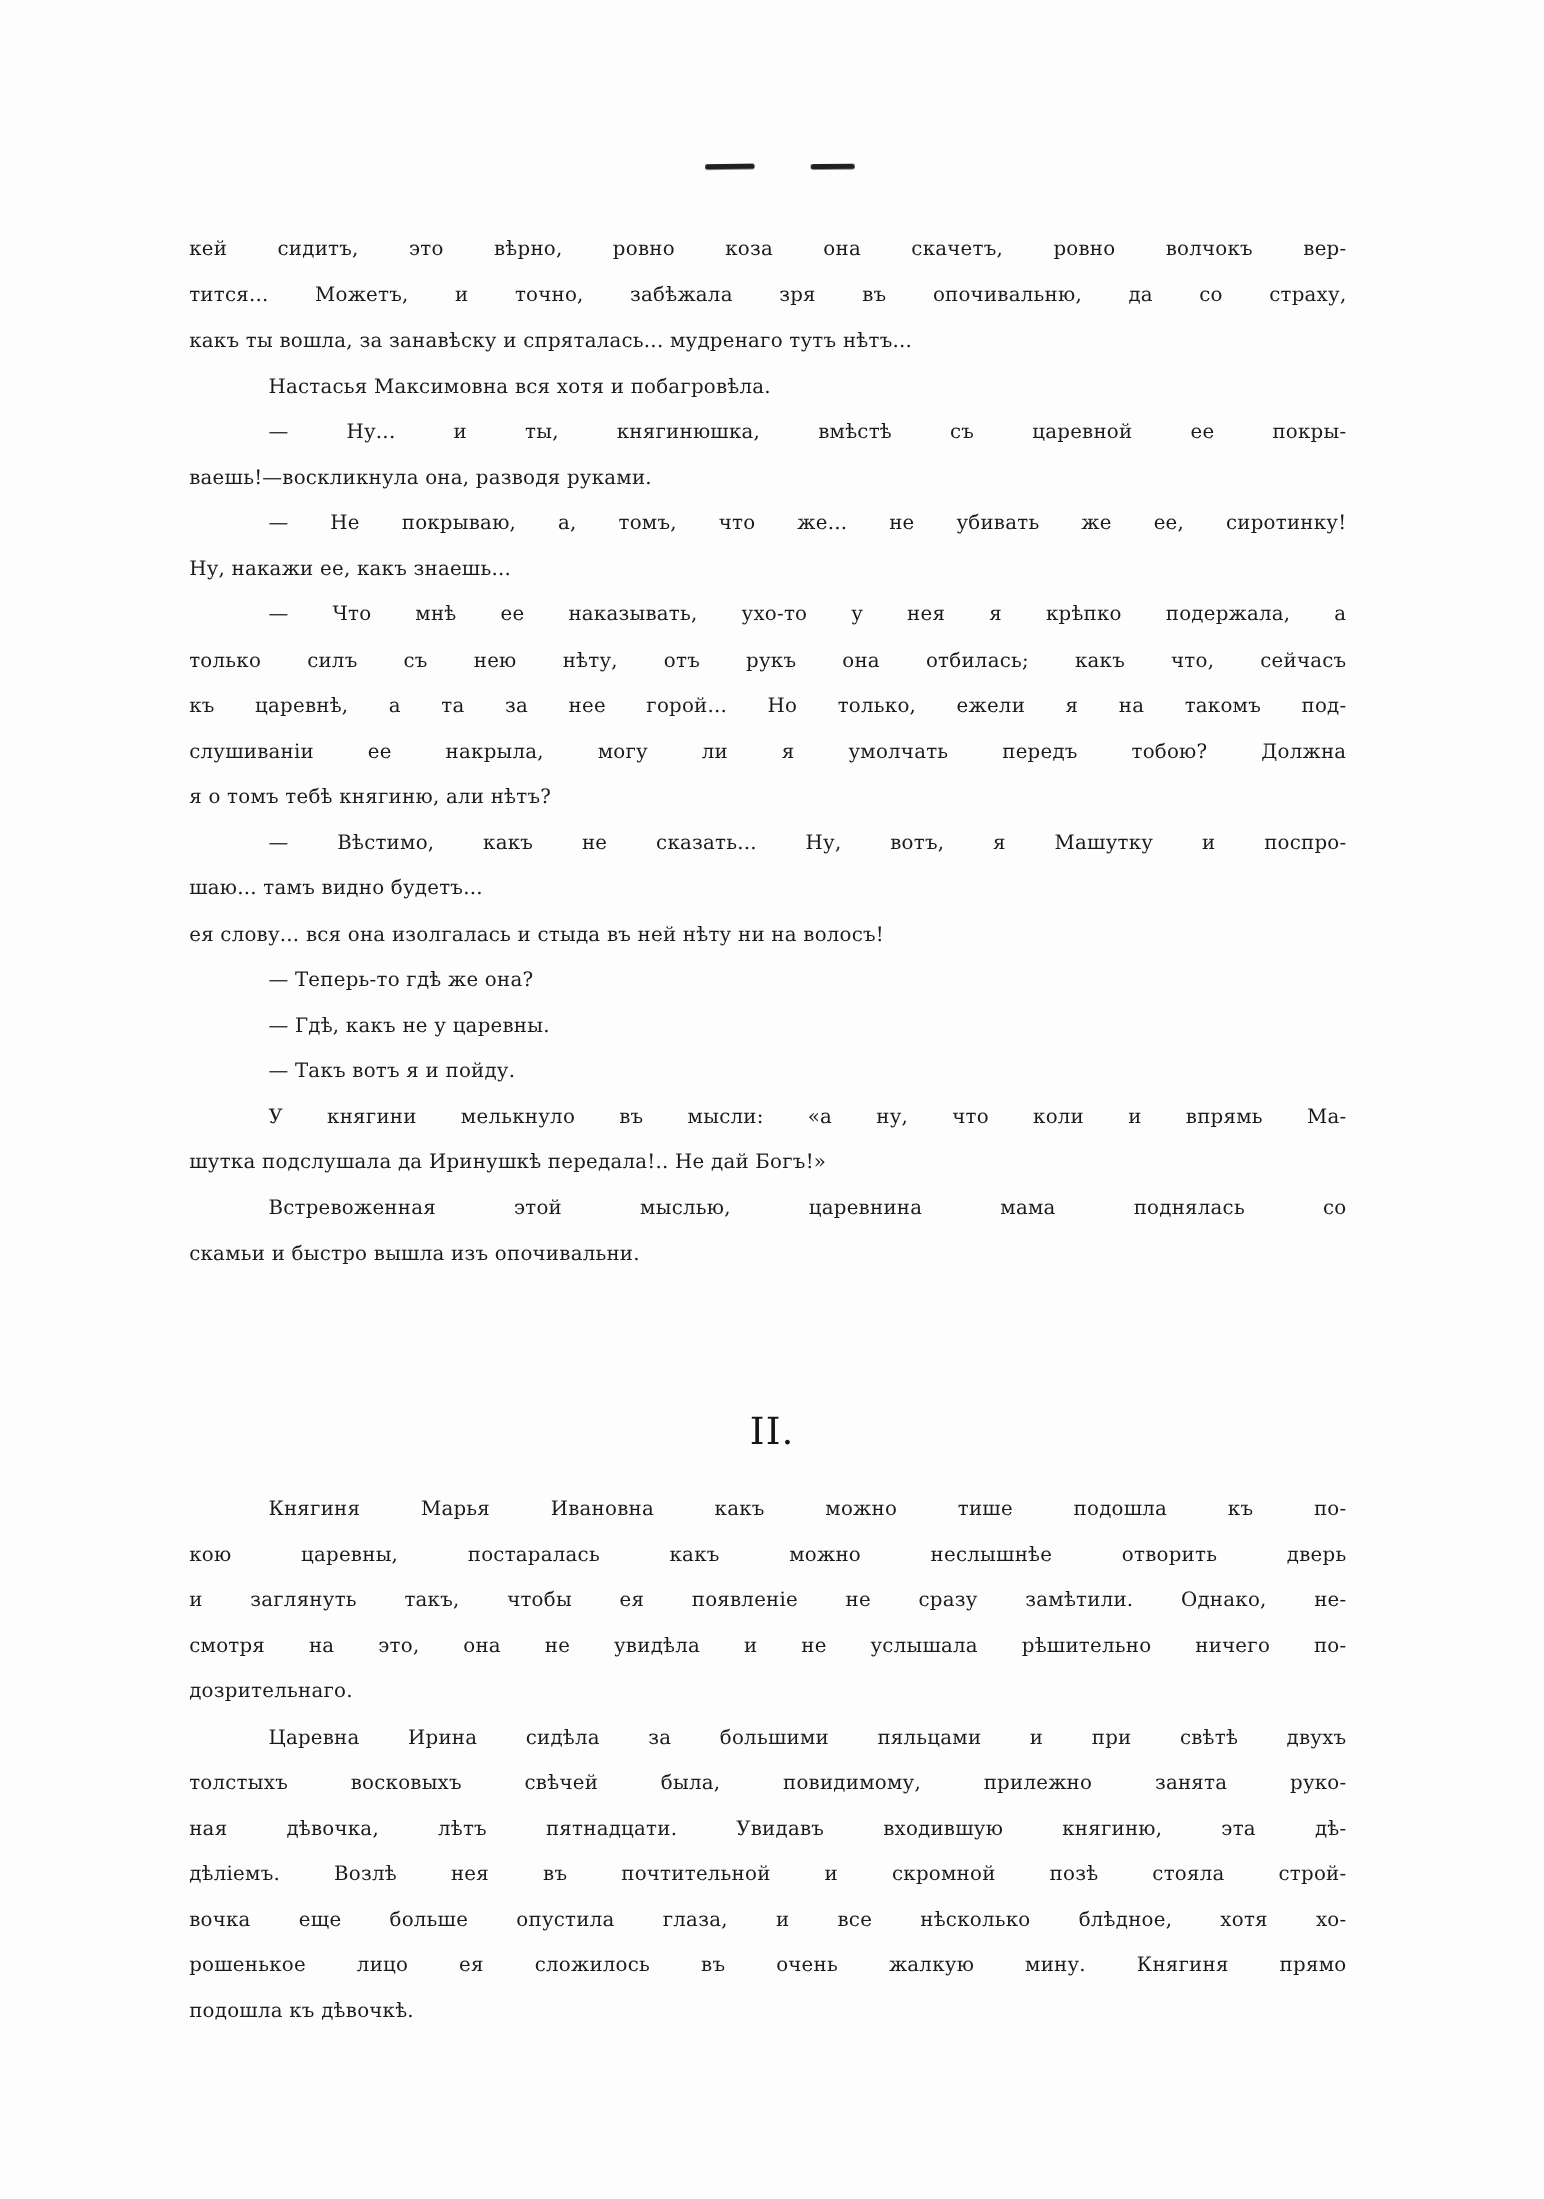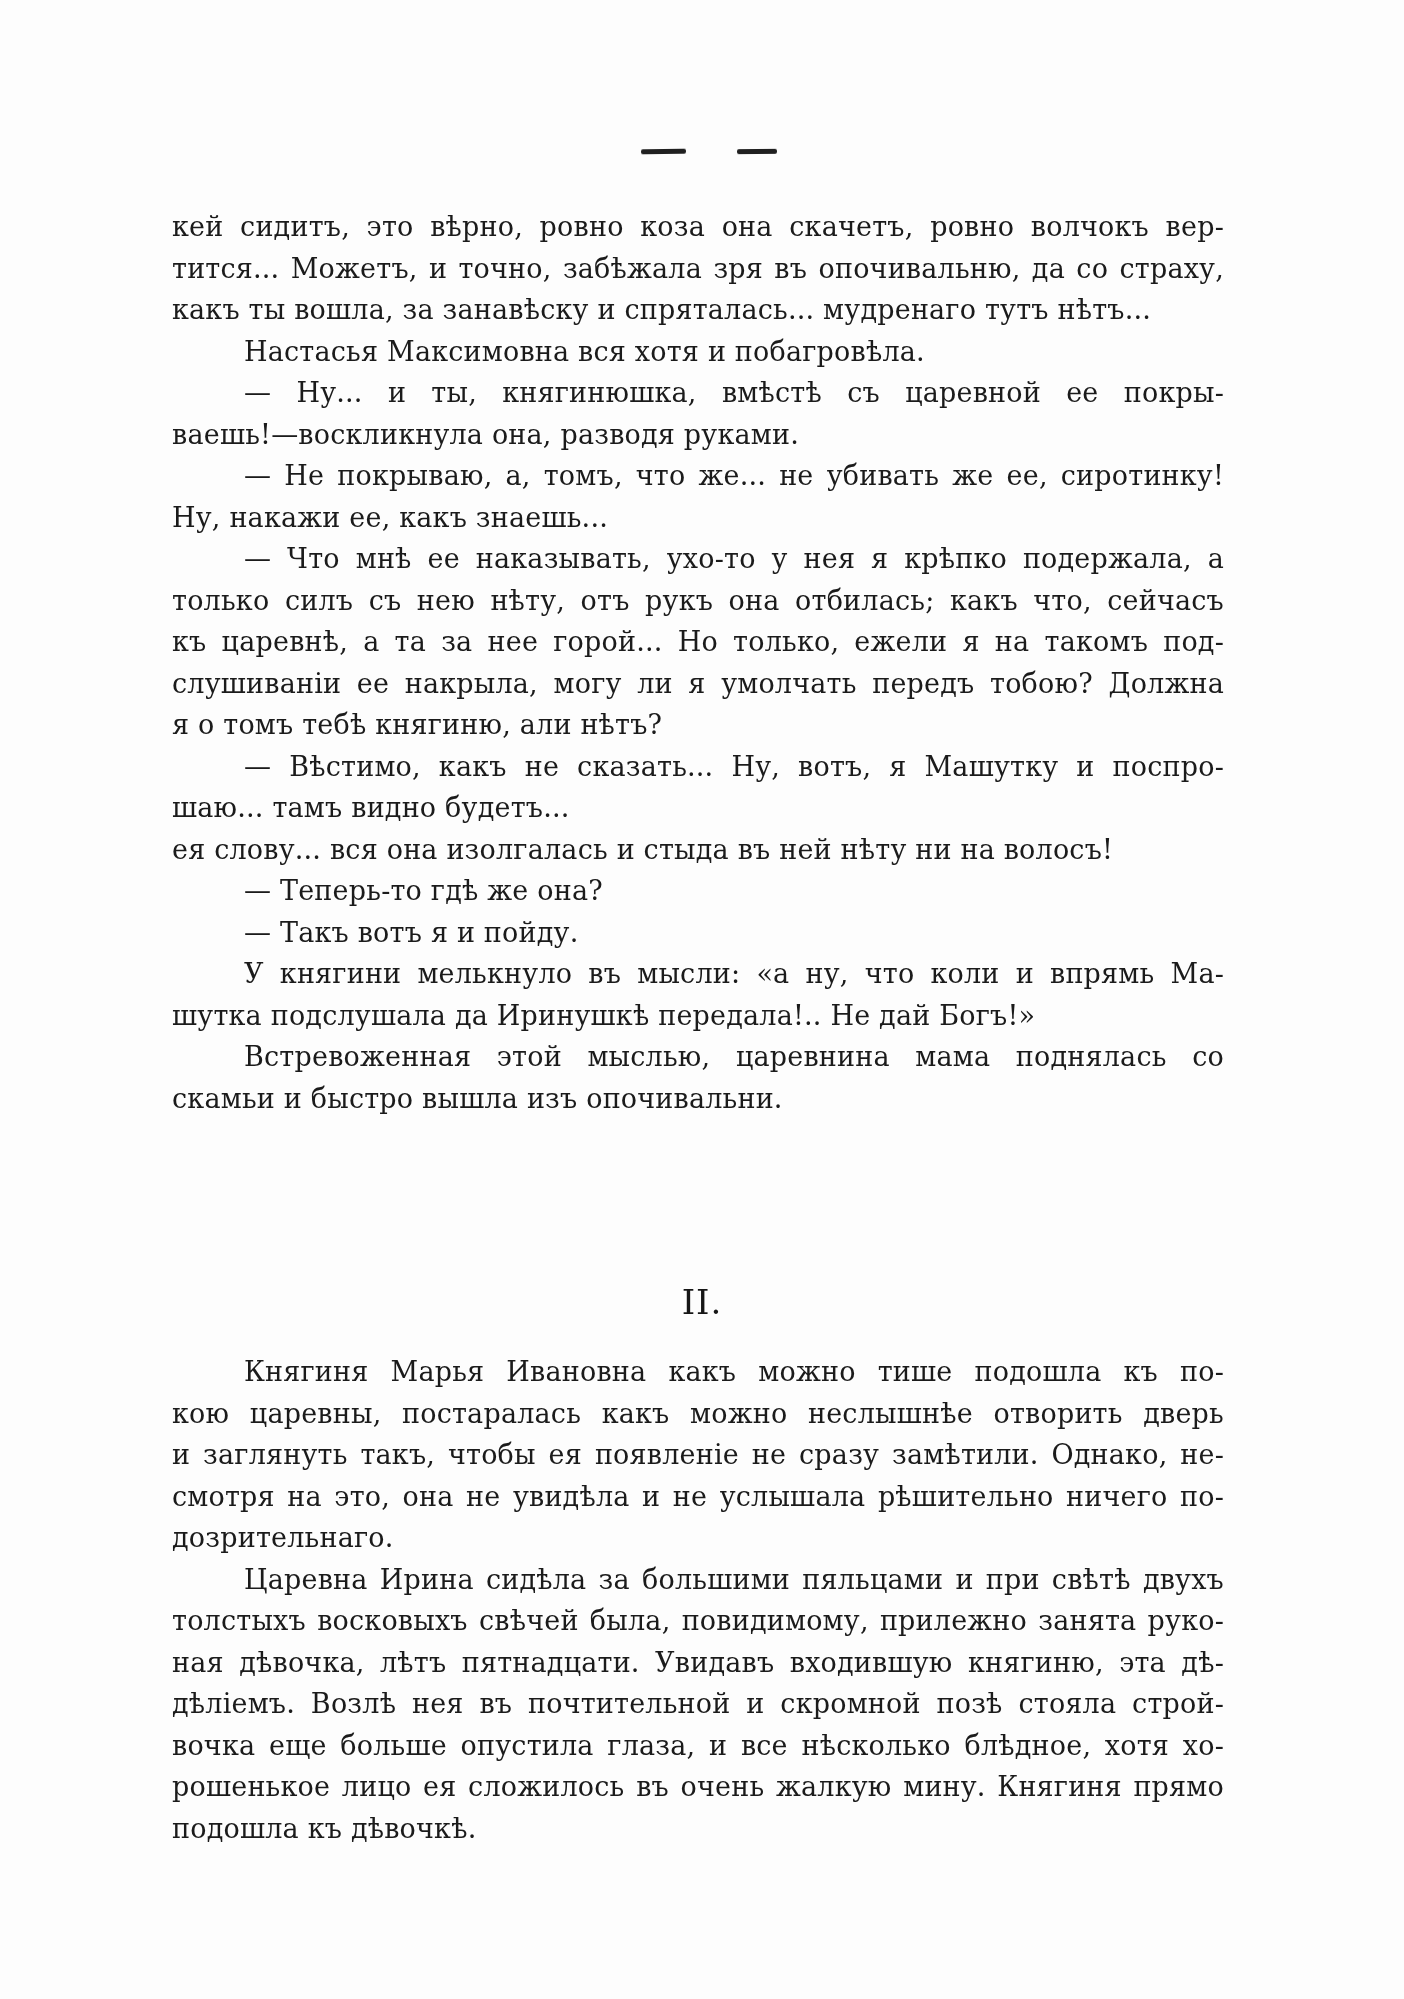--- a/index.html
+++ b/index.html
@@ -33,21 +33,21 @@
     filter: blur(0.4px);
   }
   .dash.d1 { left: 641px; top: 13px; width: 45px; transform: rotate(-0.8deg); }
   .dash.d2 { left: 737px; top: 13px; width: 40px; transform: rotate(-0.5deg); }
 
   
   .textblock {
     position: absolute;
     left: 172px;
     width: 1052px;
-    font-size: 27px;
+    font-size: 18px;
     line-height: 41.5px;
     letter-spacing: 0.2px;
   }
   .part1 { top: 206px; }
   .part2 { top: 1351px; }
 
   .line {
     text-align: justify;
     text-align-last: justify;
   }
@@ -87,20 +87,21 @@
       <div class="line end">Ну, накажи ее, какъ знаешь...</div>
       <div class="line ind">— Что мнѣ ее наказывать, ухо-то у нея я крѣпко подержала, а</div>
       <div class="line">только силъ съ нею нѣту, отъ рукъ она отбилась; какъ что, сейчасъ</div>
       <div class="line">къ царевнѣ, а та за нее горой... Но только, ежели я на такомъ под-</div>
       <div class="line">слушиваніи ее накрыла, могу ли я умолчать передъ тобою? Должна</div>
       <div class="line end">я о томъ тебѣ княгиню, али нѣтъ?</div>
       <div class="line ind">— Вѣстимо, какъ не сказать... Ну, вотъ, я Машутку и поспро-</div>
       <div class="line end">шаю... тамъ видно будетъ...</div>
       <div class="line end">ея слову... вся она изолгалась и стыда въ ней нѣту ни на волосъ!</div>
       <div class="line ind end">— Теперь-то гдѣ же она?</div>
+      <div class="line ind end">— Гдѣ, какъ не у царевны.</div>
       <div class="line ind end">— Такъ вотъ я и пойду.</div>
       <div class="line ind">У княгини мелькнуло въ мысли: «а ну, что коли и впрямь Ма-</div>
       <div class="line end">шутка подслушала да Иринушкѣ передала!.. Не дай Богъ!»</div>
       <div class="line ind">Встревоженная этой мыслью, царевнина мама поднялась со</div>
       <div class="line end">скамьи и быстро вышла изъ опочивальни.</div>
     </div>
 
   <div class="heading">II.</div>
 
   <div class="textblock part2">

